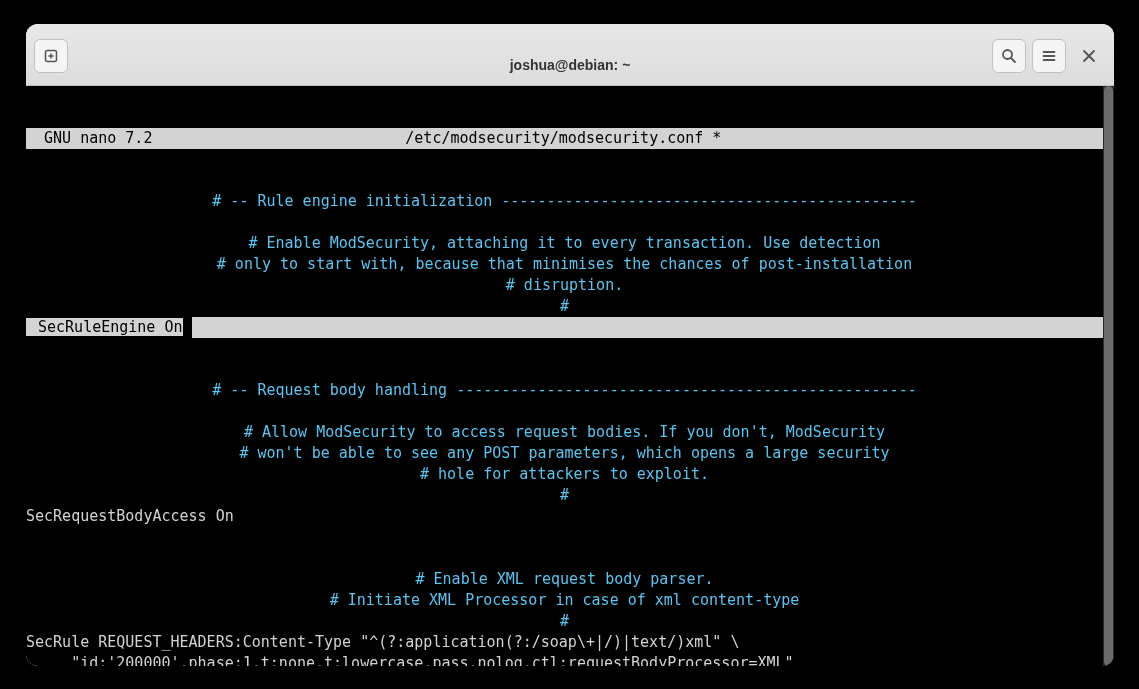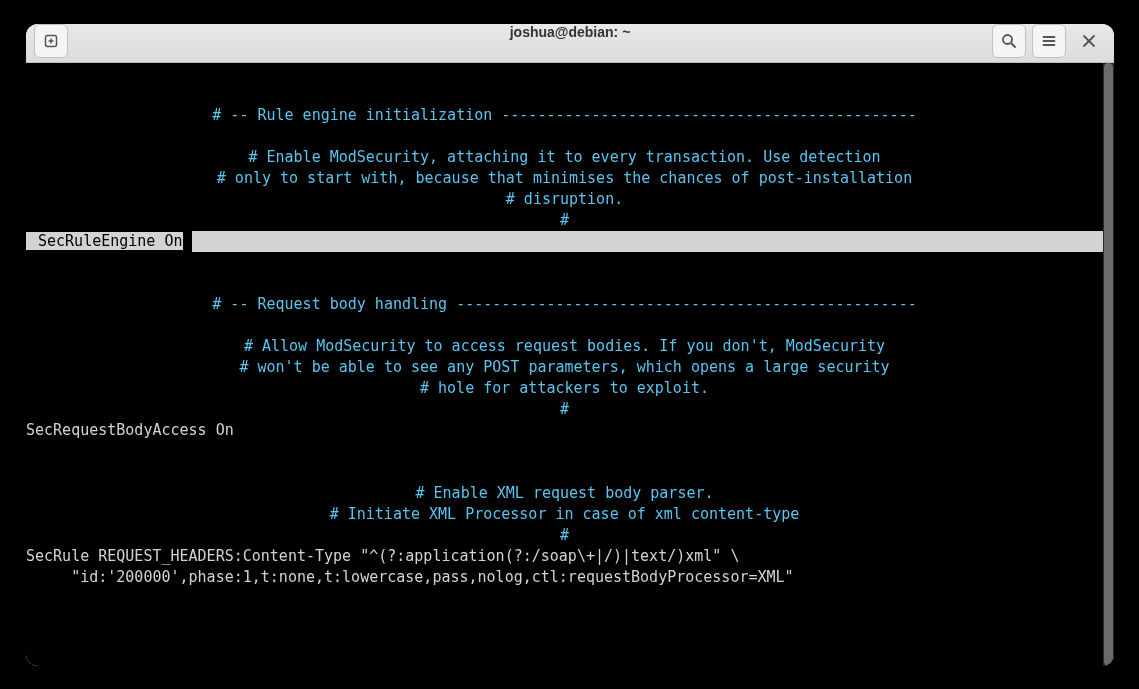--- a/index.html
+++ b/index.html
@@ -21,26 +21,26 @@
       width: 1088px;
       height: 642px;
       background: #fff;
       border-radius: 12px;
       box-shadow: 0 10px 40px rgba(0,0,0,0.5);
       overflow: hidden;
       display: flex;
       flex-direction: column;
     }
     .titlebar {
-      height: 39px;
+      height: 62px;
       background: linear-gradient(to bottom, #e8e8e8, #dcdcdc);
       border-bottom: 1px solid #bdbdbd;
       display: flex;
-      align-items: flex-start;
-      padding: 0 8px;
+      align-items: flex-end;
+      padding: 12px 8px;
       position: relative;
     }
     .tb-left, .tb-right {
       display: flex;
       align-items: center;
       gap: 6px;
     }
     .tb-center {
       position: absolute;
       left: 0;
@@ -170,20 +170,21 @@
         <svg width="14" height="14" viewBox="0 0 14 14">
           <line x1="2" y1="2" x2="12" y2="12" stroke="#555" stroke-width="1.8" stroke-linecap="round"></line>
           <line x1="12" y1="2" x2="2" y2="12" stroke="#555" stroke-width="1.8" stroke-linecap="round"></line>
         </svg>
       </div>
     </div>
   </div>
 
   <div class="terminal">
     <div class="term-inner">
+      <div class="nano-header"><span>  GNU nano 7.2</span><span id="header-spacer">                            </span><span>/etc/modsecurity/modsecurity.conf *</span><span id="header-trail">                                          </span></div>
       <div id="editor-content"><div class="comment"># -- Rule engine initialization ----------------------------------------------</div><div>&nbsp;</div><div class="comment"># Enable ModSecurity, attaching it to every transaction. Use detection</div><div class="comment"># only to start with, because that minimises the chances of post-installation</div><div class="comment"># disruption.</div><div class="comment">#</div><div><span class="hl-text">SecRuleEngine On</span><span> </span><span class="hl-rest">                                                                                                      </span></div><div>&nbsp;</div><div>&nbsp;</div><div class="comment"># -- Request body handling ---------------------------------------------------</div><div>&nbsp;</div><div class="comment"># Allow ModSecurity to access request bodies. If you don't, ModSecurity</div><div class="comment"># won't be able to see any POST parameters, which opens a large security</div><div class="comment"># hole for attackers to exploit.</div><div class="comment">#</div><div class="plain">SecRequestBodyAccess On</div><div>&nbsp;</div><div>&nbsp;</div><div class="comment"># Enable XML request body parser.</div><div class="comment"># Initiate XML Processor in case of xml content-type</div><div class="comment">#</div><div class="plain">SecRule REQUEST_HEADERS:Content-Type "^(?:application(?:/soap\+|/)|text/)xml" \</div><div class="plain">     "id:'200000',phase:1,t:none,t:lowercase,pass,nolog,ctl:requestBodyProcessor=XML"</div><div>&nbsp;</div></div>
       
     </div>
     <div class="scrollbar">
       <div class="scrollbar-thumb"></div>
     </div>
   </div>
 </div>
 
 </body></html>

